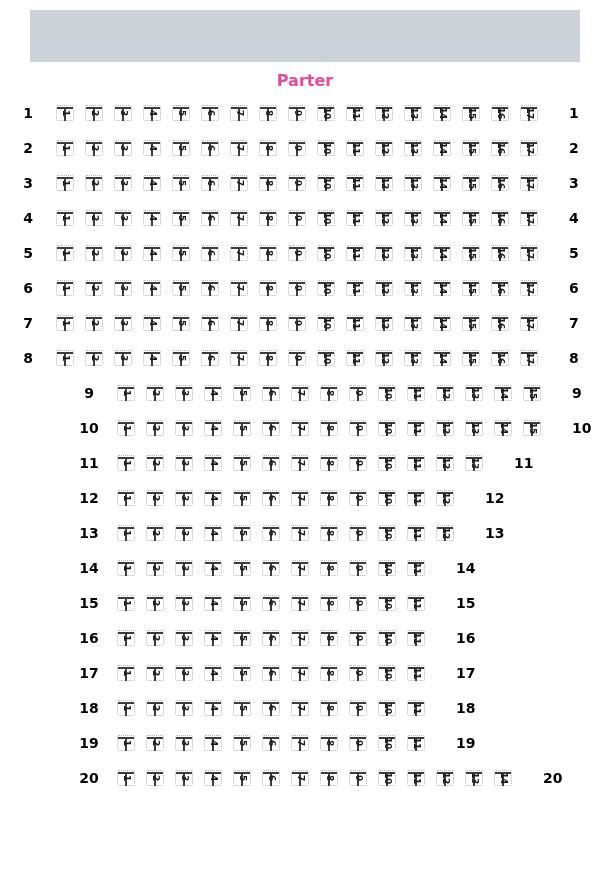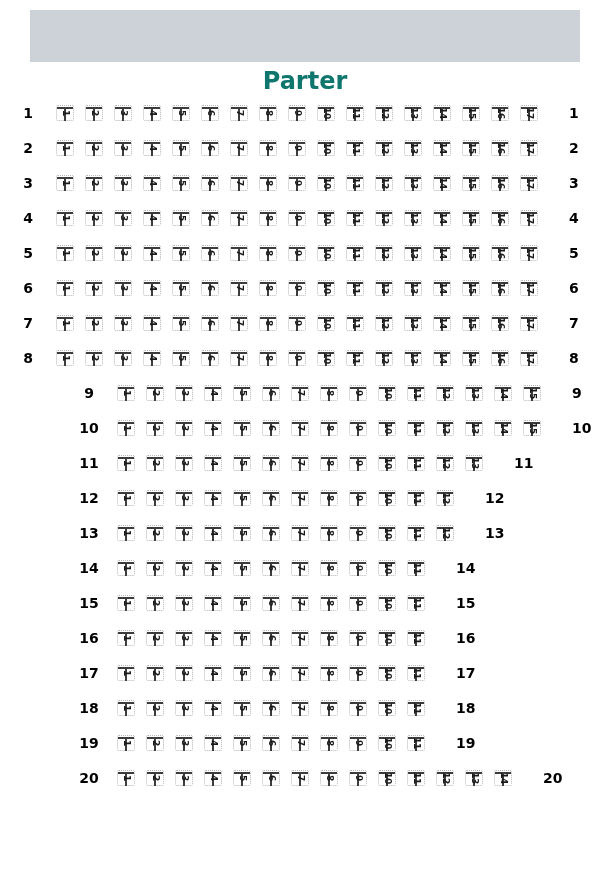--- a/index.html
+++ b/index.html
@@ -17,24 +17,24 @@
   }
   .stage-banner {
     width: 550px;
     height: 52px;
     margin: 10px 0 0 30px;
     background: #cdd2d9;
   }
   .title {
     margin: 6px 0 0 0;
     text-align: center;
-    font-size: 24px;
+    font-size: 16px;
     line-height: 26px;
     font-weight: bold;
-    color: #0f766e;
+    color: #ec4899;
     letter-spacing: 0px;
   }
   .rows {
     margin-top: 1px;
   }
   .row {
     display: flex;
     align-items: center;
     height: 35px;
   }

